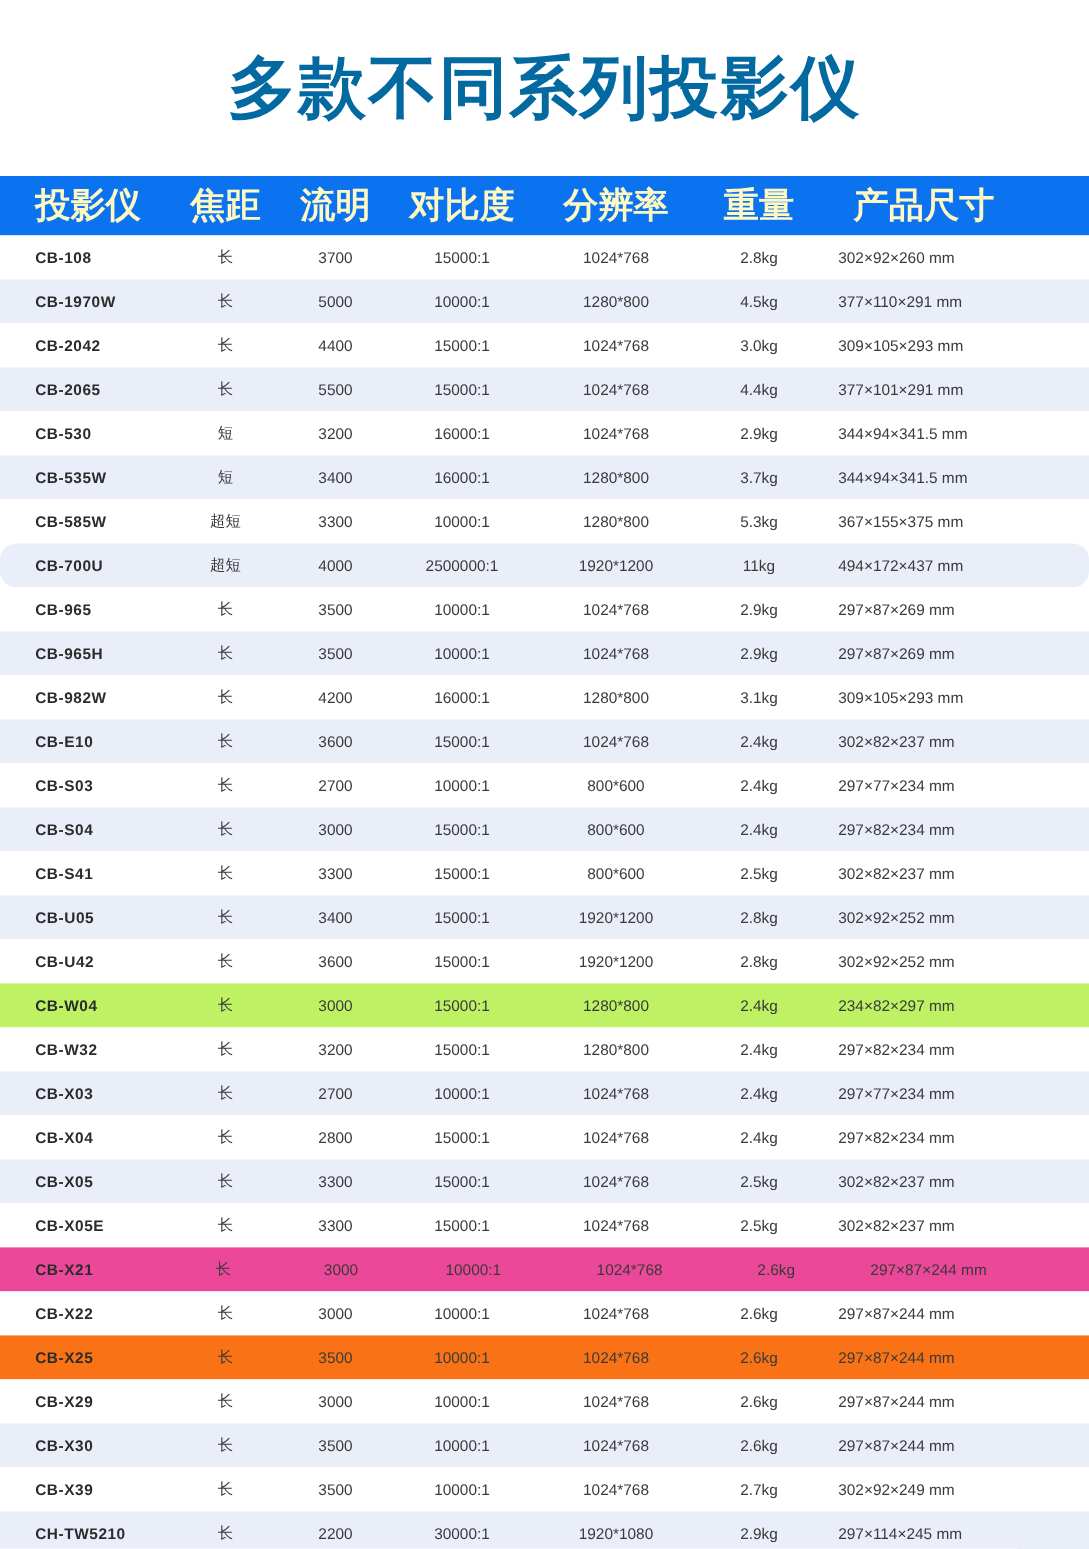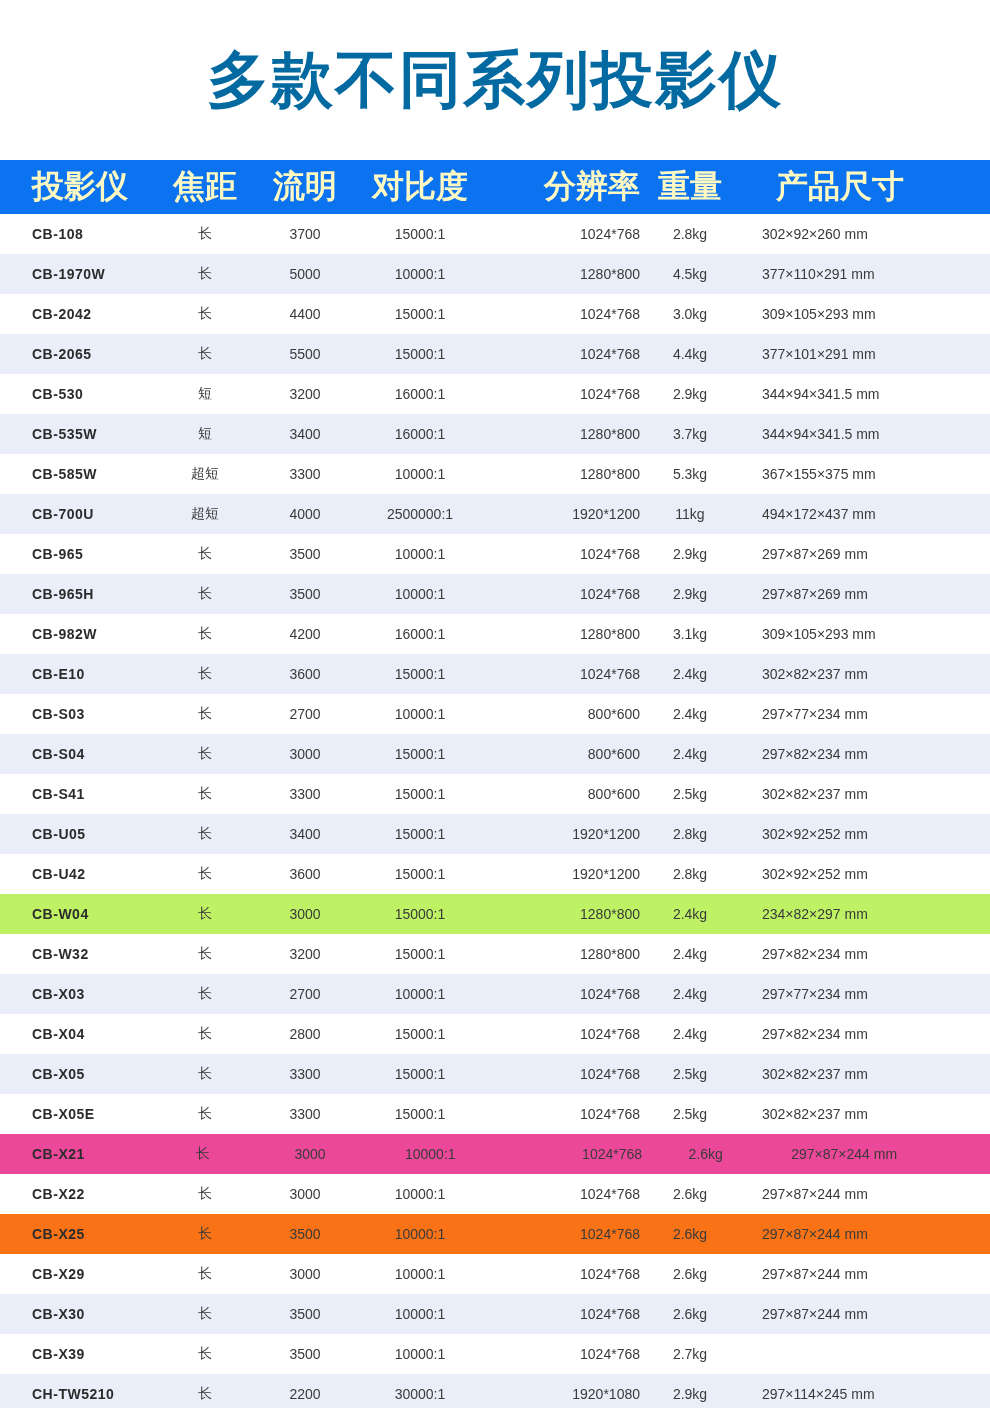--- a/index.html
+++ b/index.html
@@ -49,21 +49,21 @@
   .tr.alt { background: #e9eef8; }
   .td, .th {
     box-sizing: border-box;
     white-space: nowrap;
     overflow: hidden;
   }
   .c0 { width: 160px; text-align: left; padding-left: 32px; }
   .c1 { width: 90px;  text-align: center; }
   .c2 { width: 110px; text-align: center; }
   .c3 { width: 120px; text-align: center; }
-  .c4 { width: 160px; text-align: right; }
+  .c4 { width: 160px; text-align: center; }
   .c5 { width: 100px; text-align: center; }
   .c6 { width: 250px; text-align: left; padding-left: 22px; }
   .td.c0 { font-weight: 600; color: #2b2b2b; letter-spacing: 0.5px; }
   .th.c0 { padding-left: 0; text-align: center; }
   .th.c6 { padding-left: 36px; }
   .bottom-strip {
     height: 6px;
     background: #0b72f0;
   }
 </style>
@@ -142,21 +142,21 @@
         </div>
         <div class="tr">
           <div class="td c0">CB-585W</div>
           <div class="td c1">超短</div>
           <div class="td c2">3300</div>
           <div class="td c3">10000:1</div>
           <div class="td c4">1280*800</div>
           <div class="td c5">5.3kg</div>
           <div class="td c6">367×155×375 mm</div>
         </div>
-        <div class="tr alt" style="background: rgb(233, 238, 248);">
+        <div class="tr alt" style="background: rgb(233, 238, 248); border-radius: 15px;">
           <div class="td c0">CB-700U</div>
           <div class="td c1">超短</div>
           <div class="td c2">4000</div>
           <div class="td c3">2500000:1</div>
           <div class="td c4">1920*1200</div>
           <div class="td c5">11kg</div>
           <div class="td c6">494×172×437 mm</div>
         </div>
         <div class="tr">
           <div class="td c0">CB-965</div>
@@ -338,20 +338,21 @@
           <div class="td c5">2.6kg</div>
           <div class="td c6">297×87×244 mm</div>
         </div>
         <div class="tr">
           <div class="td c0">CB-X39</div>
           <div class="td c1">长</div>
           <div class="td c2">3500</div>
           <div class="td c3">10000:1</div>
           <div class="td c4">1024*768</div>
           <div class="td c5">2.7kg</div>
+          <div class="td c6">302×92×249 mm</div>
         </div>
         <div class="tr alt" style="background: rgb(233, 238, 248);">
           <div class="td c0">CH-TW5210</div>
           <div class="td c1">长</div>
           <div class="td c2">2200</div>
           <div class="td c3">30000:1</div>
           <div class="td c4">1920*1080</div>
           <div class="td c5">2.9kg</div>
           <div class="td c6">297×114×245 mm</div>
         </div>

